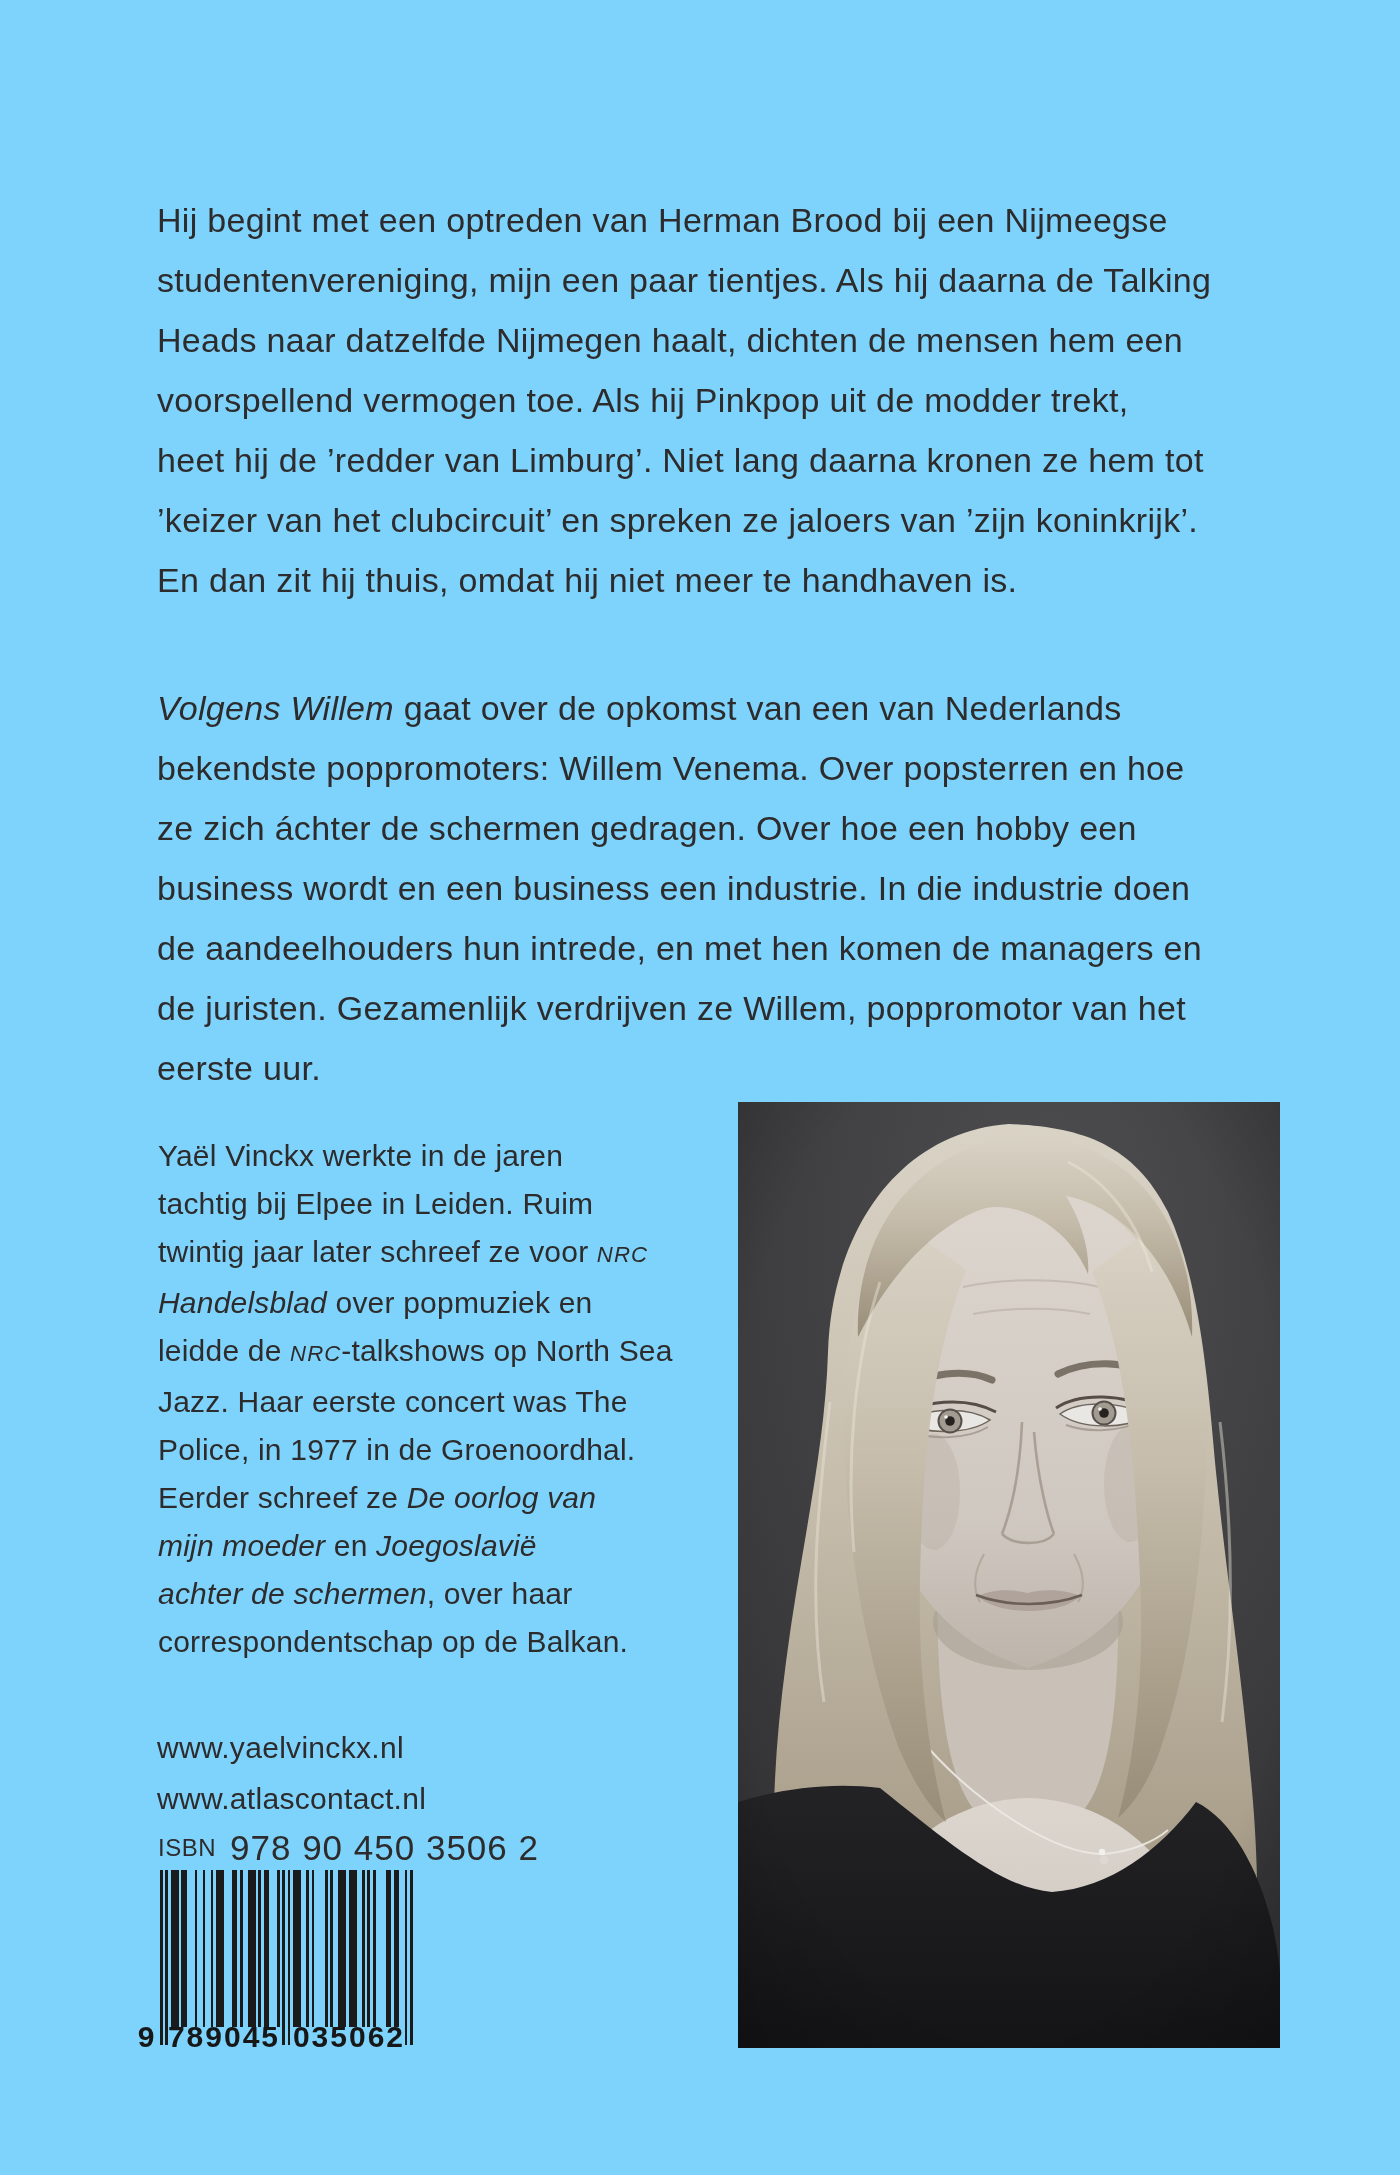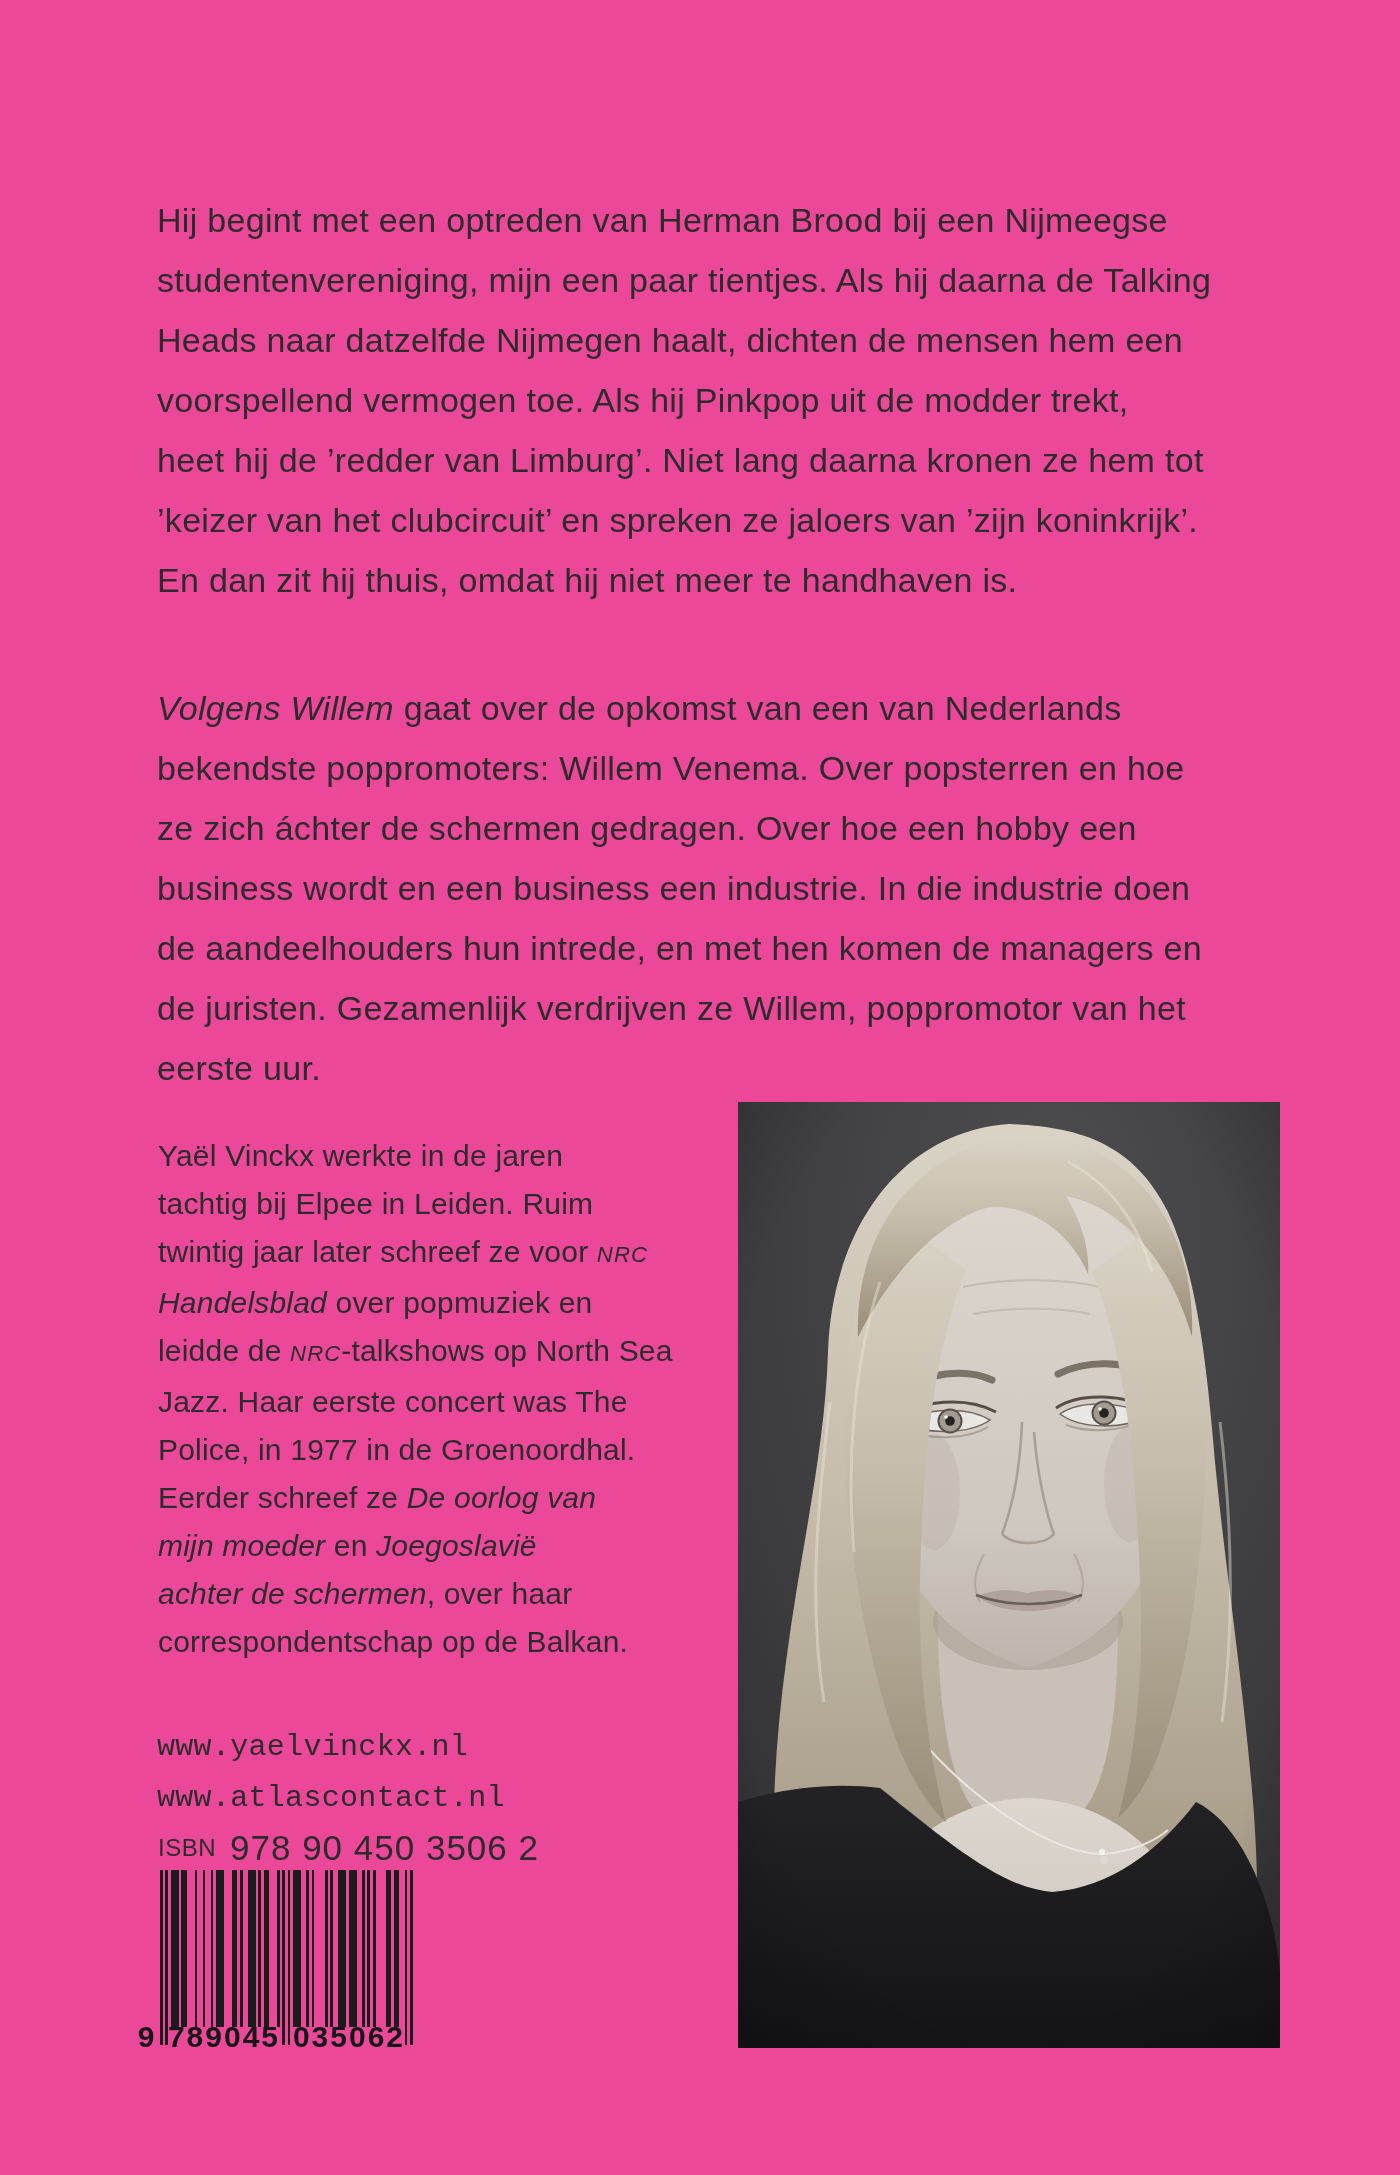--- a/index.html
+++ b/index.html
@@ -1,38 +1,38 @@
 <!DOCTYPE html>
 <html><head>
 <meta charset="utf-8">
 <style>
   html,body { margin:0; padding:0; background:#e8e8e8; }
   .page {
     position:relative;
     width:1400px; height:2175px;
-    background:#ec4899;
+    background:#7dd3fc;
     overflow:hidden;
     font-family:"Liberation Sans", sans-serif;
     color:#2d2b2c;
     font-weight:300;
   }
   .line { white-space:nowrap; }
   .synopsis {
     position:absolute; left:157px;
     font-size:34px; line-height:60px; letter-spacing:0.3px;
   }
   #synopsis-para-1 { top:190px; }
   #synopsis-para-2 { top:678px; }
   .bio {
     position:absolute; left:158px; top:1132px;
     font-size:30px; line-height:48px; letter-spacing:0.2px;
   }
   .links {
     position:absolute; left:157px; top:1722px;
-    font-size:30px; line-height:51px; letter-spacing:0.3px;font-family:Liberation Mono, monospace;
+    font-size:30px; line-height:51px; letter-spacing:0.3px;
   }
   .isbn-row {
     position:absolute; left:158px; top:1826px;
     display:flex; align-items:flex-end; gap:14px;
     line-height:44px;
   }
   .isbn-label { font-size:24px; letter-spacing:0.5px; }
   .isbn-number { font-size:35px; letter-spacing:1px; }
   .i  { font-style:italic; }
   .sc { font-style:italic; font-size:0.74em; letter-spacing:1px;margin-top:44px; }

